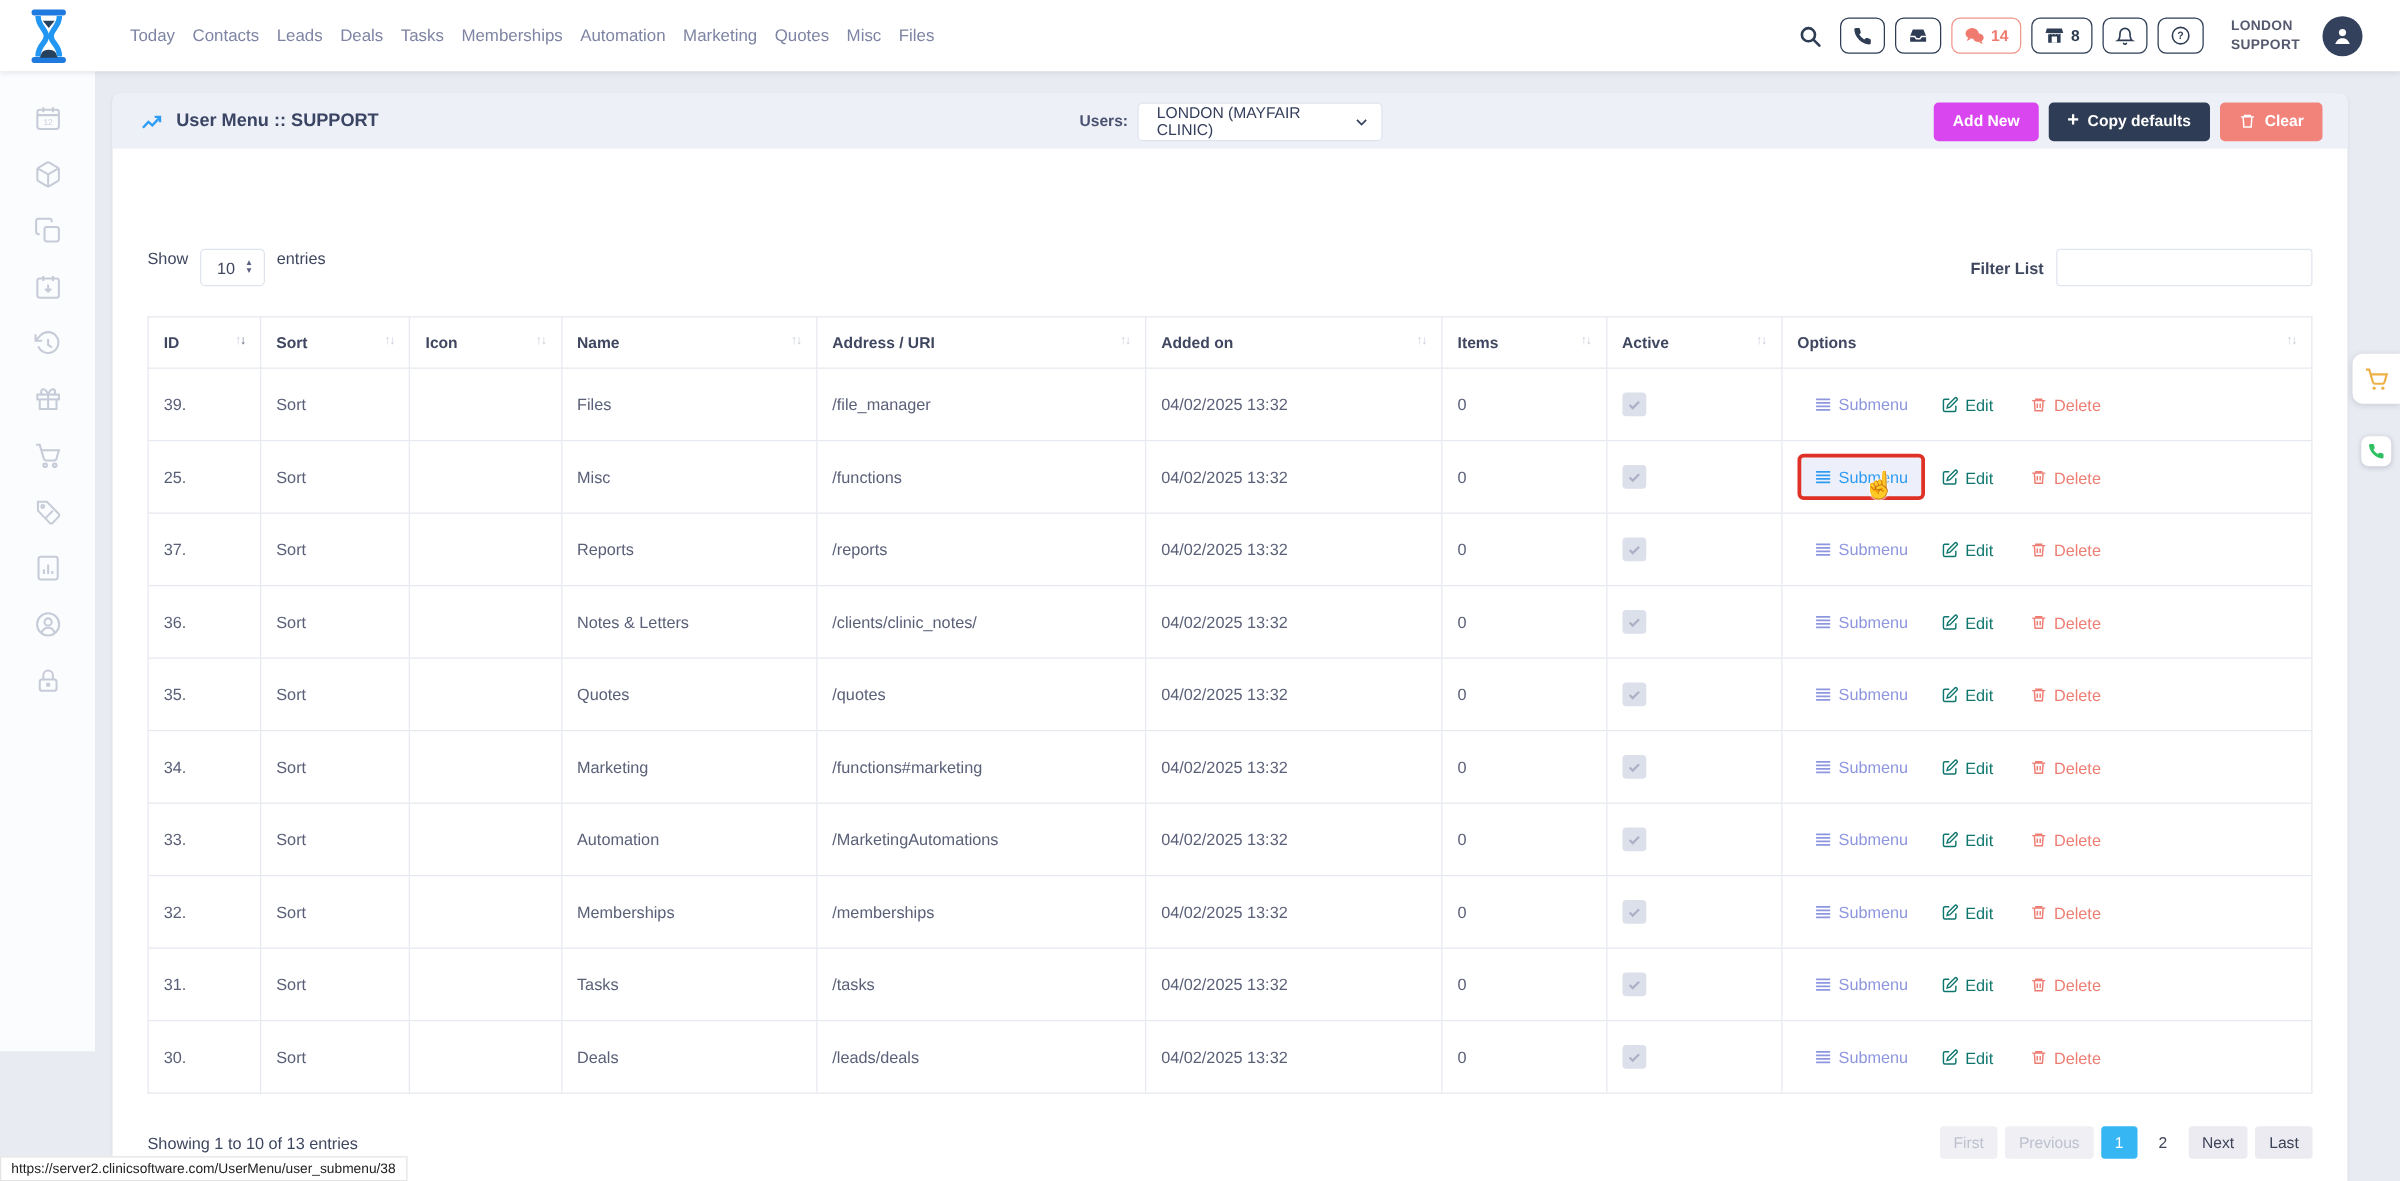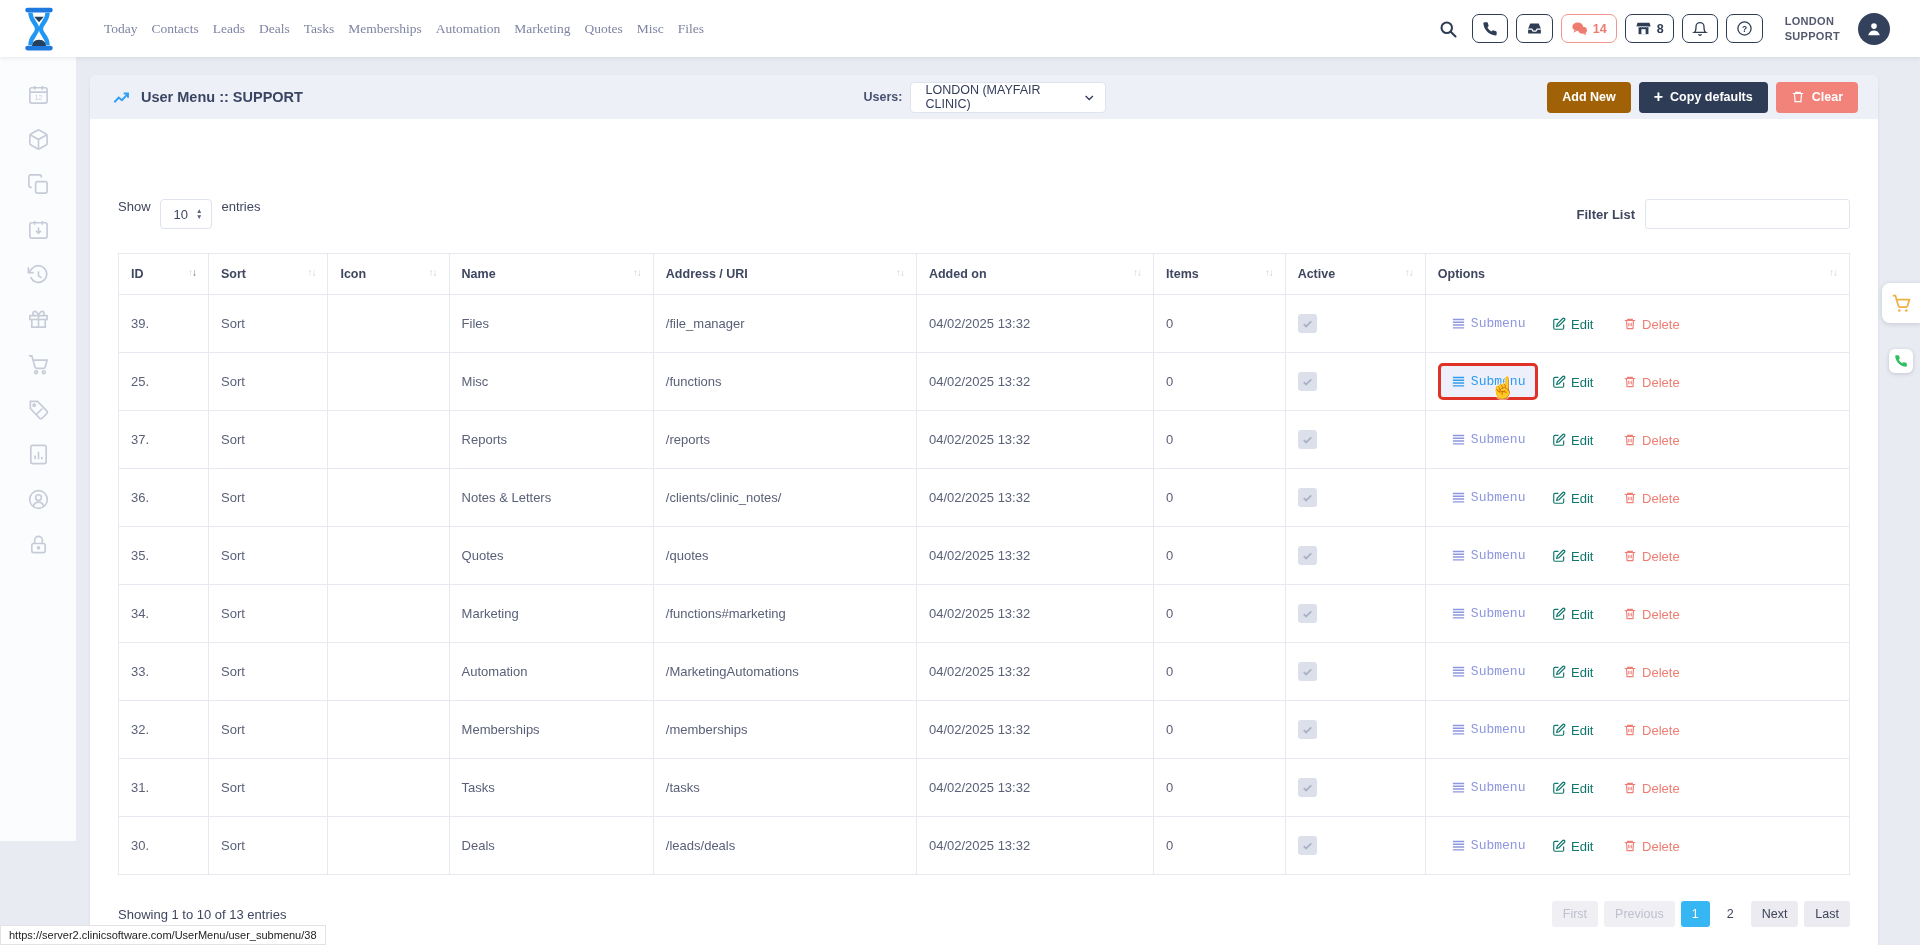--- a/index.html
+++ b/index.html
@@ -1,21 +1,21 @@
 <!DOCTYPE html>
 <html><head>
 <meta charset="utf-8">
 <style>
   * { margin:0; padding:0; box-sizing:border-box; }
   html,body { width:1920px; height:945px; overflow:hidden; font-family:"Liberation Sans", sans-serif; background:#e9ebf2; }
 
   
   .topbar { position:relative; z-index:5; display:flex; align-items:center; height:57px; background:#fff; padding:0 30px 0 20px; box-shadow:0 1px 4px rgba(40,50,80,.10); }
   .logo { width:38px; height:46px; margin-right:46px; display:flex; align-items:center; }
-  .nav { display:flex; align-items:flex-start; gap:14px;font-family:Liberation Serif, serif; }
+  .nav { display:flex; align-items:flex-start; gap:14px; }
   .nav-link { font-size:13.5px; color:#7e84a3; text-decoration:none; cursor:pointer; }
   .top-actions { margin-left:auto; display:flex; align-items:center; gap:8px; }
   .search-btn { color:#2e3d54; margin-right:6px; cursor:pointer; display:flex; }
   .icon-btn { display:flex; align-items:center; gap:5px; height:29px; padding:0 9px; background:#fff; border:1.6px solid #2e3d54; border-radius:7px; color:#2e3d54; font-size:12.5px; font-weight:bold; cursor:pointer; }
   .icon-btn.chat { border-color:#f0968d; color:#ef7a70; }
   .account { display:flex; flex-direction:column; margin:0 10px 0 14px; font-size:11px; font-weight:bold; color:#55596e; letter-spacing:.3px; line-height:1.3; }
   .avatar { width:32px; height:32px; border-radius:50%; background:#33415c; display:flex; align-items:center; justify-content:center; cursor:pointer; }
 
   
   .layout { display:flex; height:784px; }
@@ -26,21 +26,21 @@
   
   .card { background:#fff; border-radius:6px; box-shadow:0 1px 3px rgba(40,50,80,.08); }
   .card-header { display:flex; align-items:center; height:44px; background:#eef0f7; border-radius:6px 6px 0 0; padding:0 20px 0 22px; }
   .title-wrap { display:flex; align-items:center; gap:10px; flex:1; }
   .title-wrap h1 { font-size:14.5px; color:#3a4564; font-weight:bold; }
   .users-wrap { display:flex; align-items:center; gap:8px; }
   .users-wrap label { font-size:12.5px; font-weight:bold; color:#4a5270; }
   .select { display:flex; align-items:center; justify-content:space-between; width:196px; height:31px; background:#fff; border:1px solid #dfe3ee; border-radius:4px; padding:0 10px 0 14px; font-size:12.5px; color:#333d5c; cursor:pointer; }
   .header-buttons { flex:1; display:flex; justify-content:flex-end; gap:8px; }
   .btn { display:flex; align-items:center; gap:7px; height:31px; padding:0 15px; border:none; border-radius:4px; color:#fff; font-size:12.5px; font-weight:bold; cursor:pointer; font-family:inherit; }
-  .btn.green { background:#a16207; }
+  .btn.green { background:#d946ef; }
   .btn.navy { background:#2e3d55; }
   .btn.salmon { background:#f2837b; }
   .btn .plus { font-size:16px; font-weight:bold; }
 
   .card-body { padding:80px 28px 34px; }
 
   
   .controls-row { display:flex; align-items:center; justify-content:space-between; margin-bottom:24px; }
   .show-entries { display:flex; align-items:flex-start; gap:9px; font-size:13px; color:#3f475f; }
   .mini-select { display:flex; align-items:center; gap:8px; height:30px; padding:0 9px 0 13px; border:1px solid #dfe3ee; border-radius:4px; color:#3f475f; cursor:pointer; }
@@ -54,21 +54,21 @@
   th { padding:13px 12px; font-size:12.5px; color:#3f4760; }
   td { padding:18px 12px; font-size:13px; color:#5a6078; }
   th:nth-child(1){width:5.2%} th:nth-child(2){width:6.9%} th:nth-child(3){width:7.0%}
   th:nth-child(4){width:11.8%} th:nth-child(5){width:15.2%} th:nth-child(6){width:13.7%}
   th:nth-child(7){width:7.6%} th:nth-child(8){width:8.1%} th:nth-child(9){width:24.5%}
   .arrows { float:right; font-size:10px; color:#ccd0dd; letter-spacing:-1px; }
   .arrows .on { color:#6a7089; }
   .cb { display:inline-flex; width:19px; height:19px; background:#dce0eb; border-radius:3px; align-items:center; justify-content:center; }
   .opt-link { display:inline-flex; align-items:center; gap:5px; text-decoration:none; font-size:13px; cursor:pointer; color:#0f766e; }
   .opt-link.delete { color:#ee7d73; }
-  .opt-link.submenu { color:#8d96de;font-family:Liberation Mono, monospace; }
+  .opt-link.submenu { color:#8d96de; }
   td.c-options { padding:10px 12px; }
   .submenu-wrap { position:relative; display:inline-flex; align-items:center; padding:8px 10px; margin-right:10px; border:3px solid transparent; border-radius:5px; }
   .submenu-wrap.hl { border-color:#df3126; background:#edf0fb; }
   .submenu-wrap.hl .opt-link.submenu { color:#2e9bf0; }
   .cursor-glyph { display:none; }
   .submenu-wrap.hl .cursor-glyph { display:block; position:absolute; left:52%; top:10px; font-size:21px; color:#1b1b1b; text-shadow:0 0 2px #fff, 0 0 2px #fff; }
   .opt-link.edit { margin-right:26px; }
 
   
   .footer-row { display:flex; align-items:center; justify-content:space-between; margin-top:26px; font-size:13px; color:#3f475f; }

